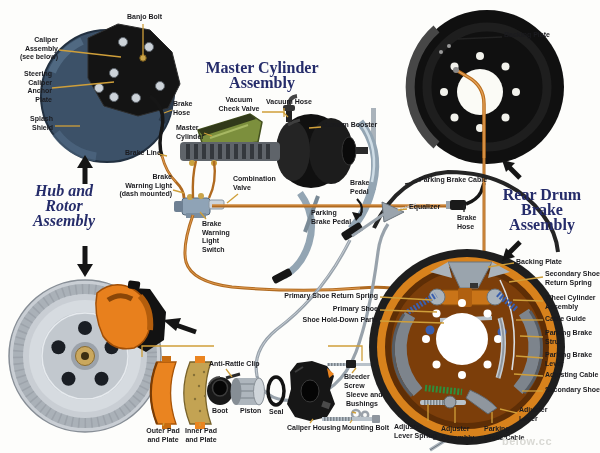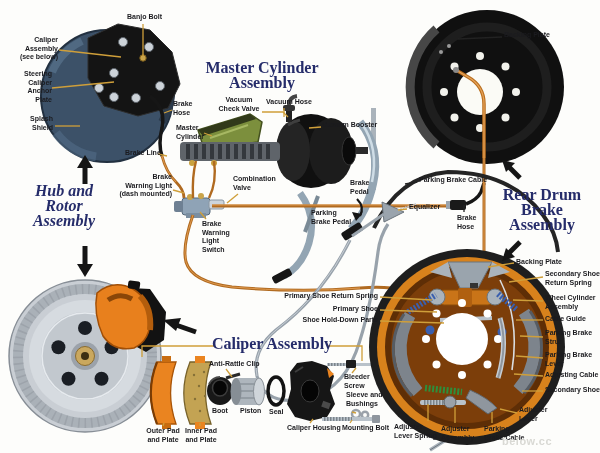--- a/index.html
+++ b/index.html
@@ -296,21 +296,20 @@
 </svg>
 
   <div class="title" style="left:12px;top:183px;width:104px;font-style:italic;">Hub and
 Rotor
 Assembly</div>
   <div class="title" style="left:196px;top:60px;width:132px;">Master Cylinder
 Assembly</div>
   <div class="title" style="left:496px;top:187px;width:92px;">Rear Drum
 Brake
 Assembly</div>
-  <div class="title" style="left:207px;top:336px;width:130px;">Caliper Assembly</div>
 
   <div class="lbl" style="left:127px;top:13px;">Banjo Bolt</div>
   <div class="lbl ra" style="left:8px;top:36px;width:50px;">Caliper
 Assembly
 (see below)</div>
   <div class="lbl ra" style="left:8px;top:70px;width:44px;">Steering
 Caliper
 Anchor
 Plate</div>
   <div class="lbl ra" style="left:12px;top:115px;width:41px;">Splash

